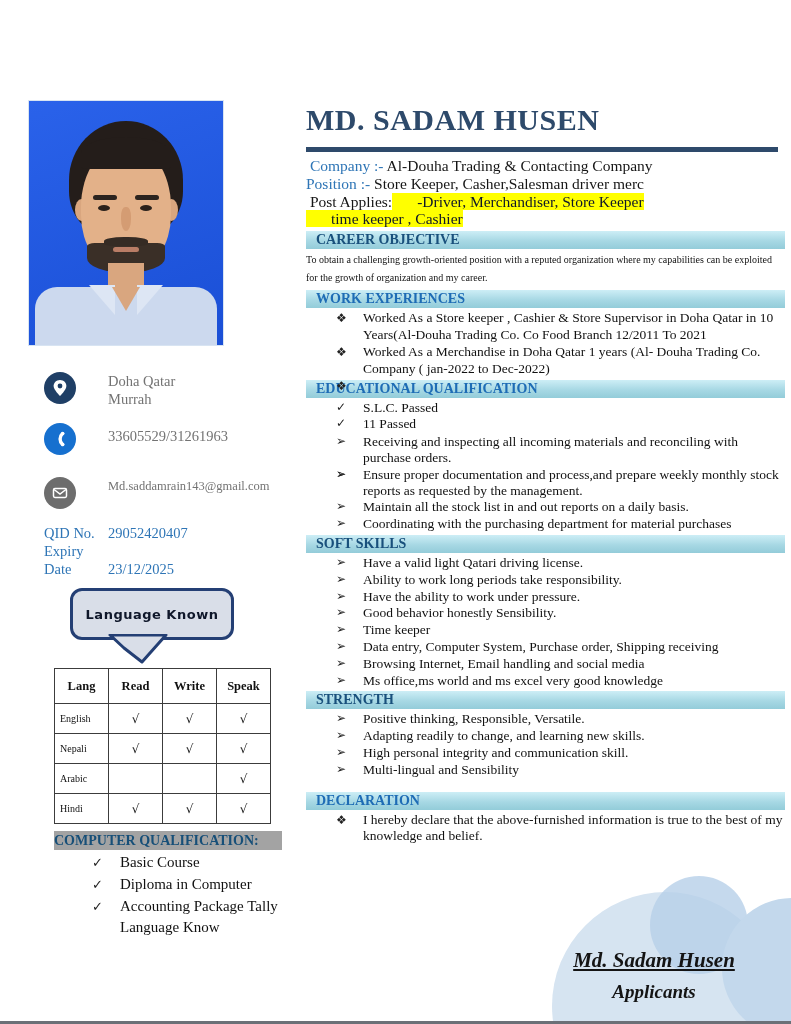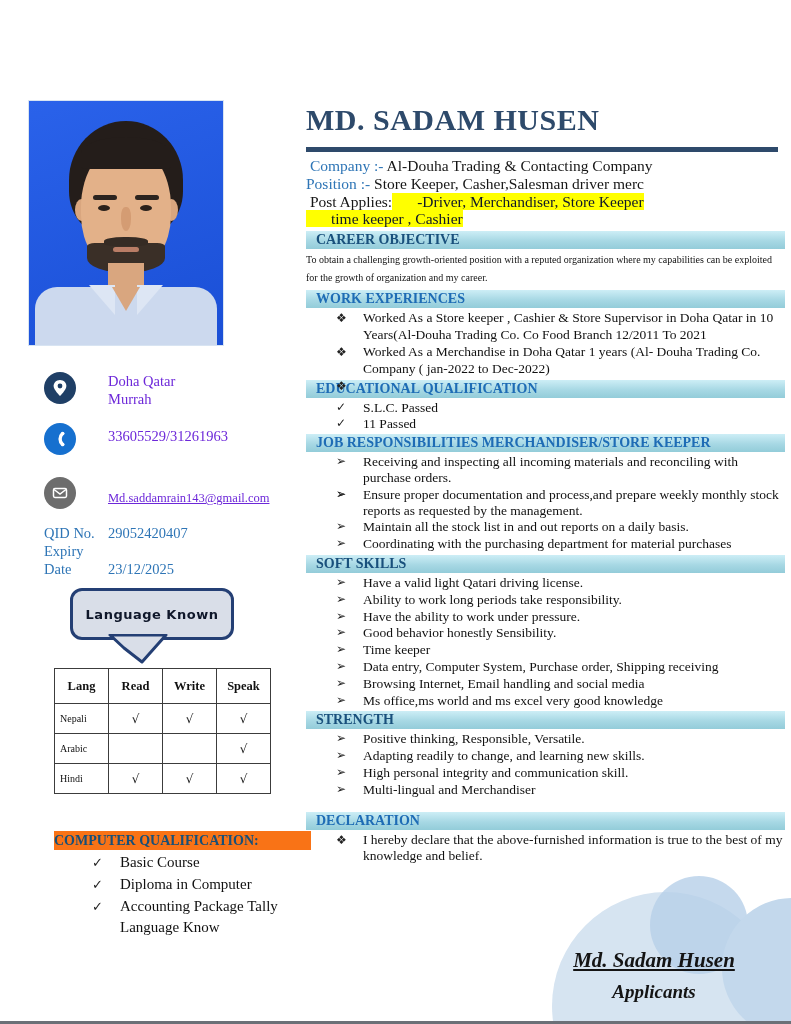--- a/index.html
+++ b/index.html
@@ -37,39 +37,39 @@
   .chest{left:83px;top:186px;width:28px;height:24px;background:#d9a67f;clip-path:polygon(0 0,100% 0,50% 100%);}
   .collar-l{left:60px;top:184px;width:26px;height:30px;background:#dde6f4;clip-path:polygon(100% 0,0 0,100% 100%);}
   .collar-r{left:108px;top:184px;width:26px;height:30px;background:#dde6f4;clip-path:polygon(0 0,100% 0,0 100%);}
 
   
   .contact-row{position:absolute;left:44px;display:flex;align-items:flex-start;z-index:1;}
   .ic{width:32px;height:32px;border-radius:50%;display:flex;align-items:center;justify-content:center;flex:0 0 32px;}
   .ic.loc{background:#1f3f66;}
   .ic.ph{background:#1670cf;}
   .ic.em{background:#6d6d6d;}
-  .contact-text{margin-left:32px;color:#6d28d9;font-size:14.5px;line-height:18px;}
+  .contact-text{margin-left:32px;color:#737373;font-size:14.5px;line-height:18px;}
   .contact-text.small{font-size:12.5px;}
   .qid{position:absolute;left:44px;top:524px;display:grid;grid-template-columns:64px auto;
        column-gap:0;color:#2e75b6;font-size:14.5px;line-height:18px;z-index:1;}
   
   .bubble{position:absolute;left:70px;top:588px;width:158px;height:46px;background:#d9dee8;
     border:3px solid #243f74;border-radius:12px;display:flex;align-items:center;justify-content:center;z-index:1;}
   .bubble span{font-family:"DejaVu Sans",sans-serif;font-weight:bold;font-size:13px;color:#0f172a;letter-spacing:.5px;}
   .bubble-tail{position:absolute;left:98px;top:634px;z-index:1;}
 
   
   .lang-table{position:absolute;left:54px;top:668px;border-collapse:collapse;z-index:1;border-radius:21px;}
   .lang-table th,.lang-table td{border:1px solid #3c3c3c;}
   .lang-table th{width:51px;height:32px;font-size:12.5px;font-weight:bold;text-align:center;}
   .lang-table td{height:27px;font-size:12px;text-align:center;font-family:"DejaVu Sans",sans-serif;}
   .lang-table td.langname{font-family:"Liberation Serif",serif;font-size:10px;text-align:left;padding-left:5px;}
 
   
-  .comp-title{position:absolute;left:54px;top:831px;width:257px;height:19px;background:#f97316;
+  .comp-title{position:absolute;left:54px;top:831px;width:228px;height:19px;background:#a3a3a3;
     display:flex;align-items:center;z-index:1;}
   .comp-title span{font-weight:bold;font-size:14px;color:#174f78;}
   .comp-list{position:absolute;left:88px;top:852px;width:190px;margin:0;padding:0;list-style:none;z-index:1;}
   .comp-list li{position:relative;padding-left:32px;font-size:15px;line-height:21px;margin-bottom:1px;}
   .comp-list .marker{position:absolute;left:4px;top:0;color:#222;font-family:"DejaVu Sans",sans-serif;font-size:13px;}
 
   
   .right-col{position:absolute;left:306px;top:103px;width:479px;z-index:1;}
   .name{margin:0;font-size:30px;font-weight:bold;color:#2e4a6b;letter-spacing:.5px;line-height:34px;}
   .rule{width:472px;height:5px;background:#2e4a6b;margin:10px 0 5px 0;}
@@ -147,21 +147,21 @@
     <span class="contact-text" style="margin-top:4px;">33605529/31261963</span>
   </div>
 
   <div class="contact-row" style="top:477px;">
     <span class="ic em">
       <svg width="18" height="18" viewBox="0 0 18 18">
           <rect x="2.5" y="4.5" width="13" height="9" rx="1.4" fill="none" stroke="#ffffff" stroke-width="1.5"></rect>
           <path d="M3 5.5 L9 10 L15 5.5" fill="none" stroke="#ffffff" stroke-width="1.5"></path>
         </svg>
     </span>
-    <span class="contact-text small" style="margin-top:12px;text-decoration:underline;">Md.saddamrain143@gmail.com</span>
+    <span class="contact-text small" style="margin-top:0;">Md.saddamrain143@gmail.com</span>
   </div>
 
   <div class="qid">
     <span>QID No.</span>
     <span>29052420407</span>
     <span>Expiry</span>
     <span></span>
     <span>Date</span>
     <span>23/12/2025</span>
   </div>
@@ -175,20 +175,26 @@
 
   <table class="lang-table">
     <tbody>
         <tr>
       <th>Lang</th>
       <th>Read</th>
       <th>Write</th>
       <th>Speak</th>
     </tr>
     <tr>
+      <td class="langname">English</td>
+      <td>√</td>
+      <td>√</td>
+      <td>√</td>
+    </tr>
+    <tr>
       <td class="langname">Nepali</td>
       <td>√</td>
       <td>√</td>
       <td>√</td>
     </tr>
     <tr>
       <td class="langname">Arabic</td>
       <td></td>
       <td></td>
       <td>√</td>
@@ -238,23 +244,20 @@
     </ul>
 
     <div class="bar bright">
         <span>EDUCATIONAL QUALIFICATION</span>
       </div>
     <ul class="blist edu">
       <li><span class="marker">✓</span><span>S.L.C. Passed</span></li>
       <li><span class="marker">✓</span><span>11 Passed</span></li>
     </ul>
 
-    <div class="bar bright">
-        <span>JOB RESPONSIBILITIES MERCHANDISER/STORE KEEPER</span>
-      </div>
     <ul class="blist tight">
       <li><span class="marker">➢</span><span>Receiving and inspecting all incoming materials and reconciling with purchase orders.</span></li>
       <li><span class="marker">➢</span></li>
       <li><span class="marker">➢</span><span>Ensure proper documentation and process,and prepare weekly monthly stock reports as requested by the management.</span></li>
       <li><span class="marker">➢</span><span>Maintain all the stock list in and out reports on a daily basis.</span></li>
       <li><span class="marker">➢</span><span>Coordinating with the purchasing department for material purchases</span></li>
     </ul>
 
     <div class="bar">
         <span>SOFT SKILLS</span>
@@ -270,21 +273,21 @@
       <li><span class="marker">➢</span><span>Ms office,ms world and ms excel very good knowledge</span></li>
     </ul>
 
     <div class="bar">
         <span>STRENGTH</span>
       </div>
     <ul class="blist tight">
       <li><span class="marker">➢</span><span>Positive thinking, Responsible, Versatile.</span></li>
       <li><span class="marker">➢</span><span>Adapting readily to change, and learning new skills.</span></li>
       <li><span class="marker">➢</span><span>High personal integrity and communication skill.</span></li>
-      <li><span class="marker">➢</span><span>Multi-lingual and Merchandiser</span></li>
+      <li><span class="marker">➢</span><span>Multi-lingual and Sensibility</span></li>
     </ul>
 
     <div class="gap"></div>
     <div class="bar bright">
         <span>DECLARATION</span>
       </div>
     <ul class="blist">
       <li><span class="marker">❖</span><span>I hereby declare that the above-furnished information is true to the best of my knowledge and belief.</span></li>
     </ul>
   </div>

